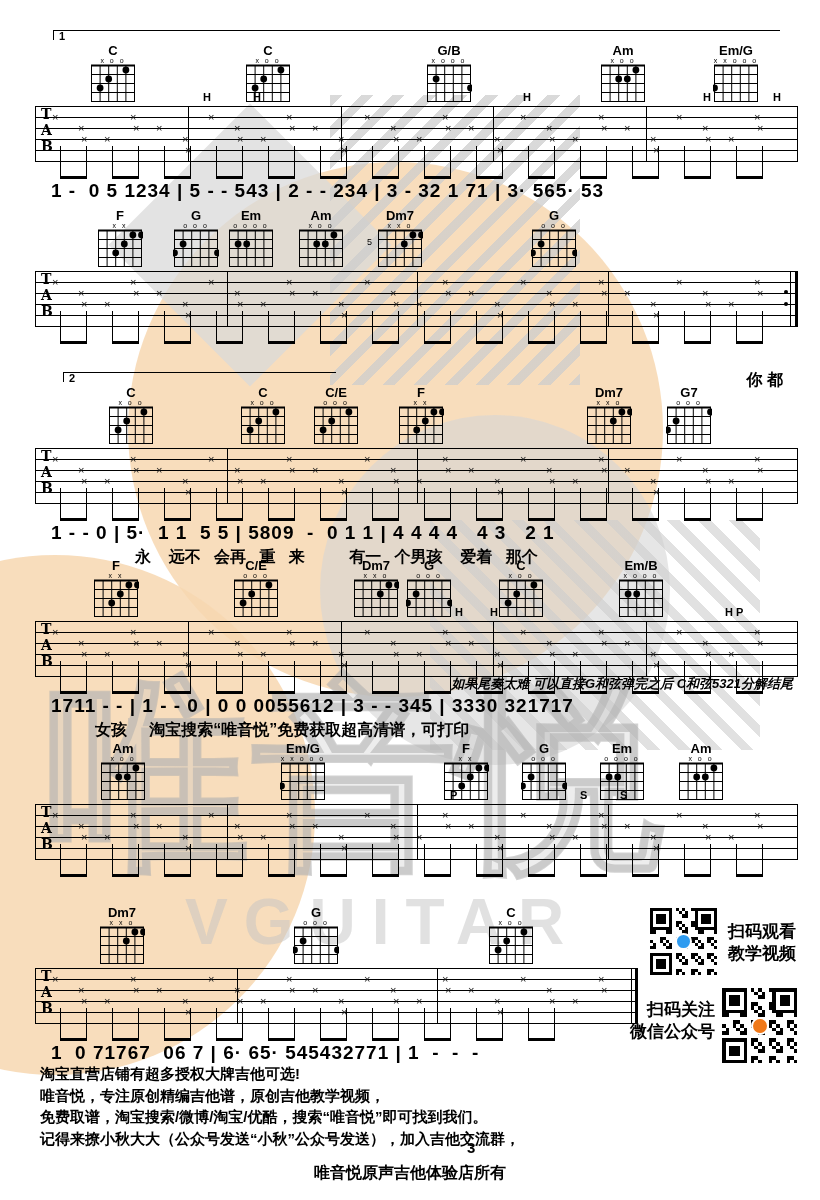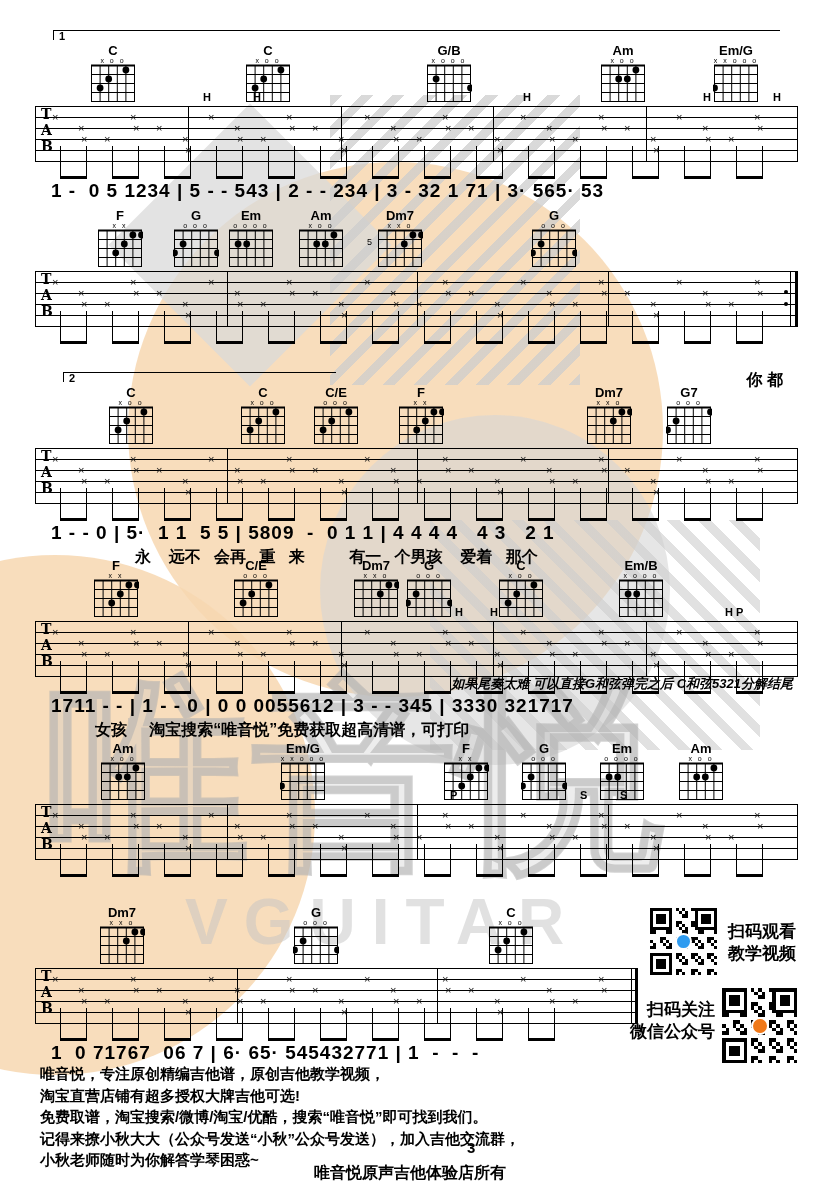--- a/index.html
+++ b/index.html
@@ -2179,22 +2179,21 @@
         <div class="qr-cell" style="width: 3.6px; height: 3.6px; background: rgb(0, 0, 0);"></div>
         <div class="qr-dot" style="width: 14.4px; height: 14.4px; background: rgb(240, 120, 24); left: calc(50% - 9.2px); top: calc(50% - 9.2px);"></div>
       </div>
   </div>
   <div class="qr-label" style="left:630px;top:999px;text-align:right;right:auto;">
     <div>扫码关注</div>
     <div>微信公众号</div>
   </div>
 
   <div class="footer">
+    <div class="footer-line">淘宝直营店铺有超多授权大牌吉他可选!</div>
     <div class="footer-line">唯音悦，专注原创精编吉他谱，原创吉他教学视频，</div>
-    <div class="footer-line">淘宝直营店铺有超多授权大牌吉他可选!</div>
     <div class="footer-line">免费取谱，淘宝搜索/微博/淘宝/优酷，搜索“唯音悦”即可找到我们。</div>
     <div class="footer-line">记得来撩小秋大大（公众号发送“小秋”公众号发送），加入吉他交流群，</div>
-    <div class="footer-line">小秋老师随时为你解答学琴困惑~</div>
   </div>
   <div class="page-num">3</div>
   <div class="bottom-line">唯音悦原声吉他体验店所有</div>
 
 </div>
 
 </body></html>

